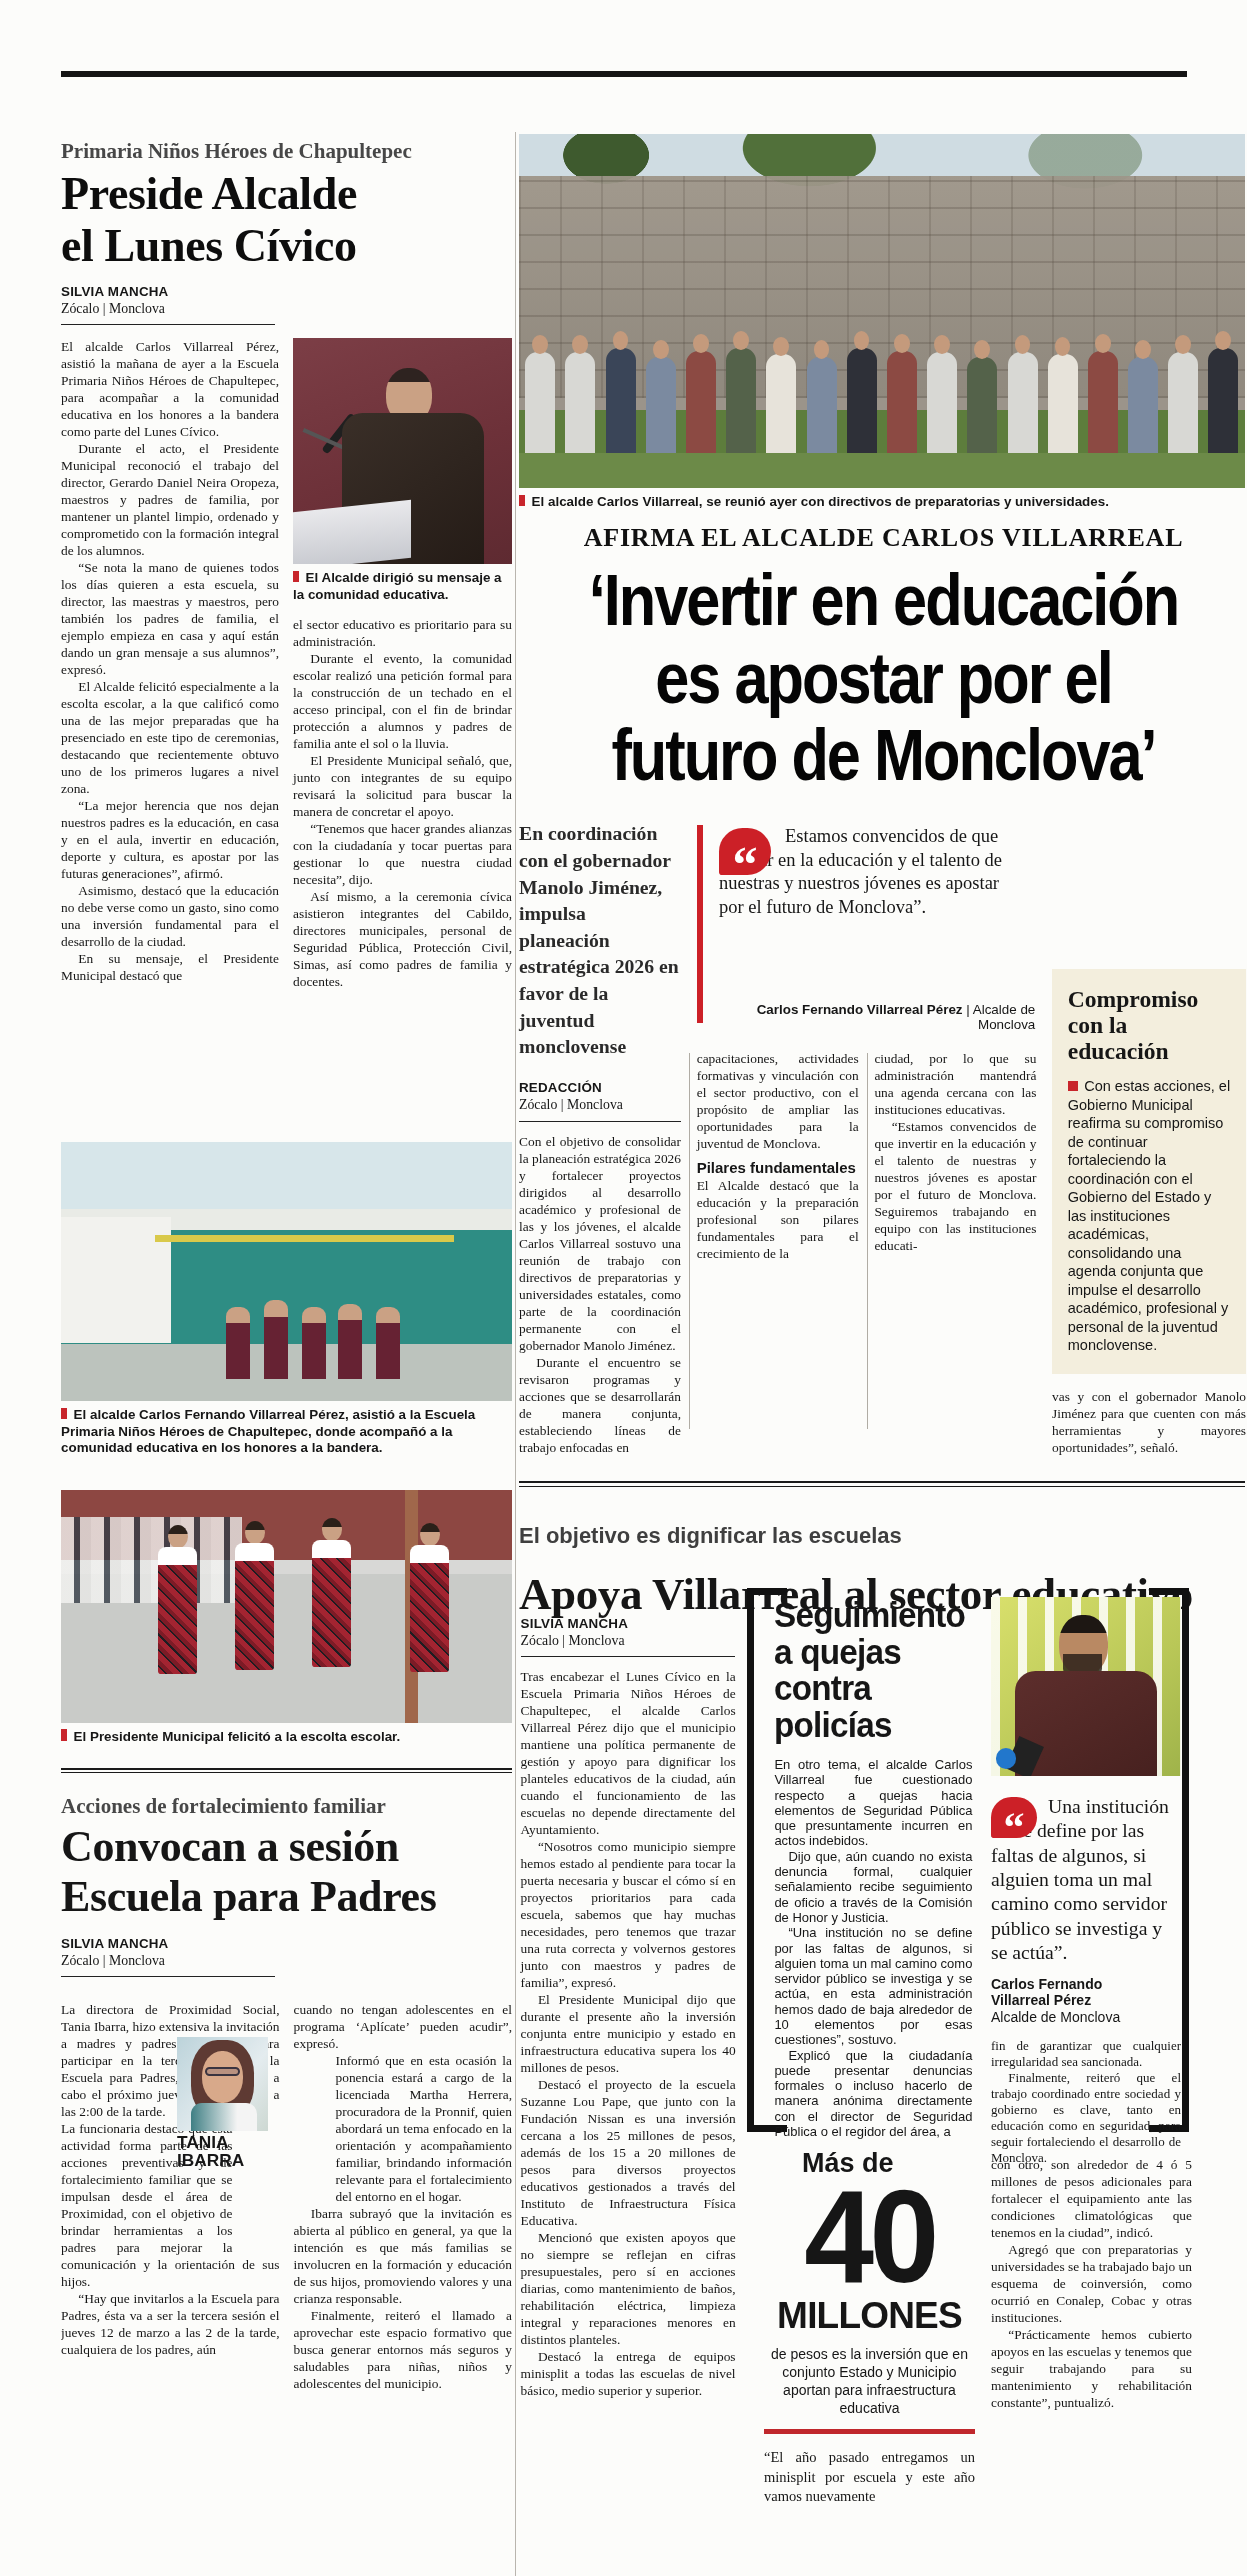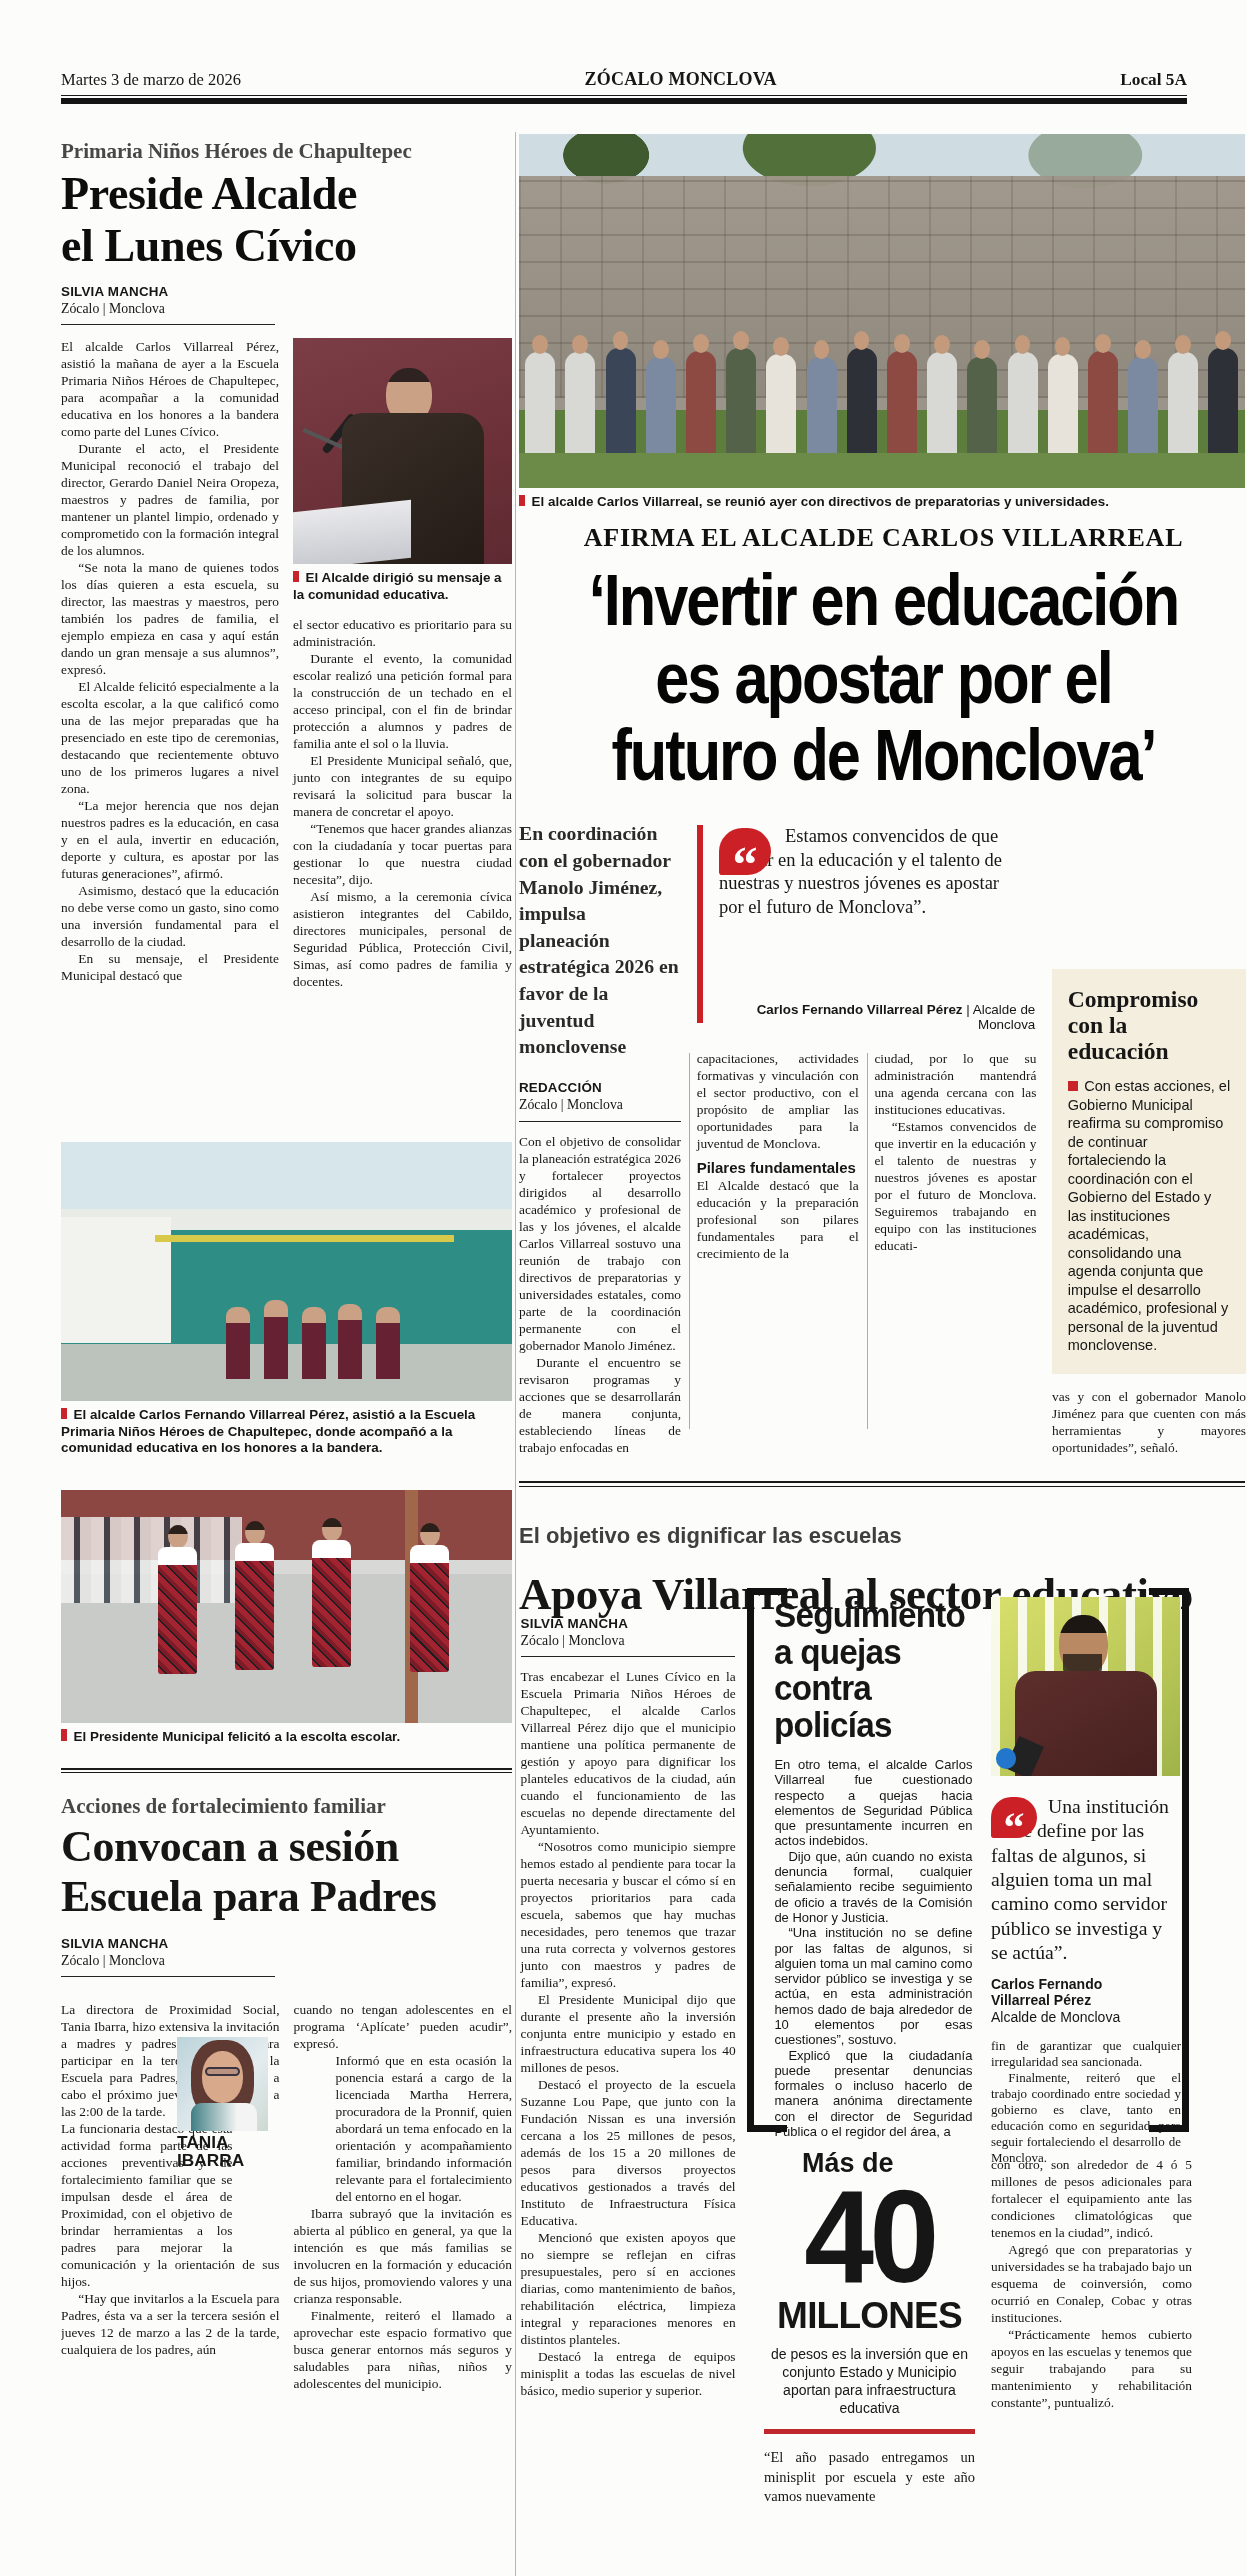--- a/index.html
+++ b/index.html
@@ -207,25 +207,20 @@
   .a3-colD { position:absolute; left:472px; top:675px; width:201px; }
   
   [data-bind]:empty::after { content:""; }
 </style>
 </head>
 <body>
 
 <div id="page">
 
   <div class="hdr">
-    <div class="hdr-row">
-      <span class="hdr-date" data-bind="header.date">Martes 3 de marzo de 2026</span>
-      <span class="hdr-mast" data-bind="header.masthead">ZÓCALO MONCLOVA</span>
-      <span class="hdr-folio" data-bind="header.folio">Local 5A</span>
-    </div>
     <div class="hdr-bar"></div>
   </div>
 
   <div class="vdiv"></div>
 
   <div class="leftcol">
 
     <div class="kicker-serif a1-kicker" data-bind="a1.kicker">Primaria Niños Héroes de Chapultepec</div>
     <div class="a1-headline">
       <span data-bind="a1.headline_lines.0">Preside Alcalde</span><br>

